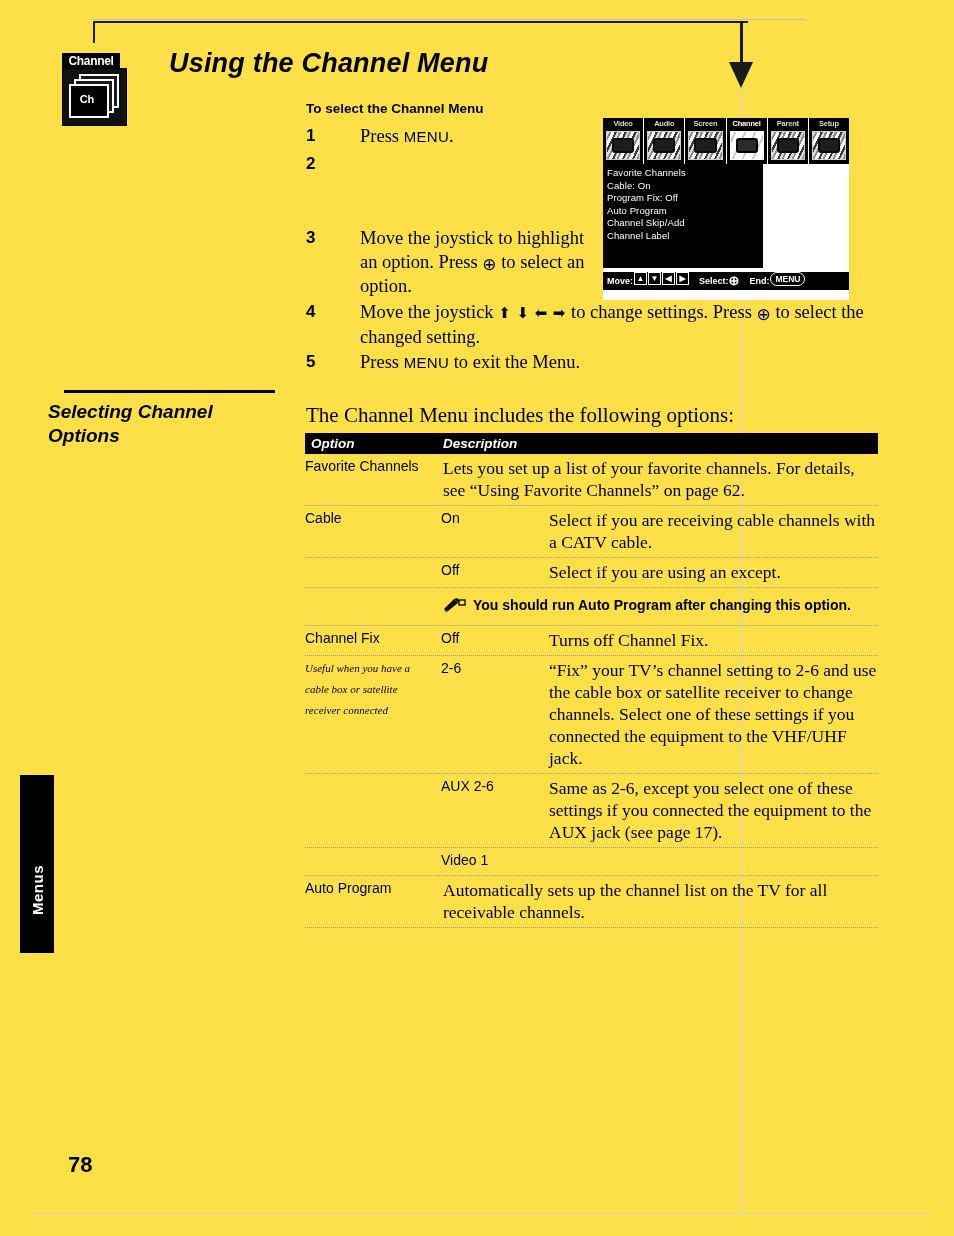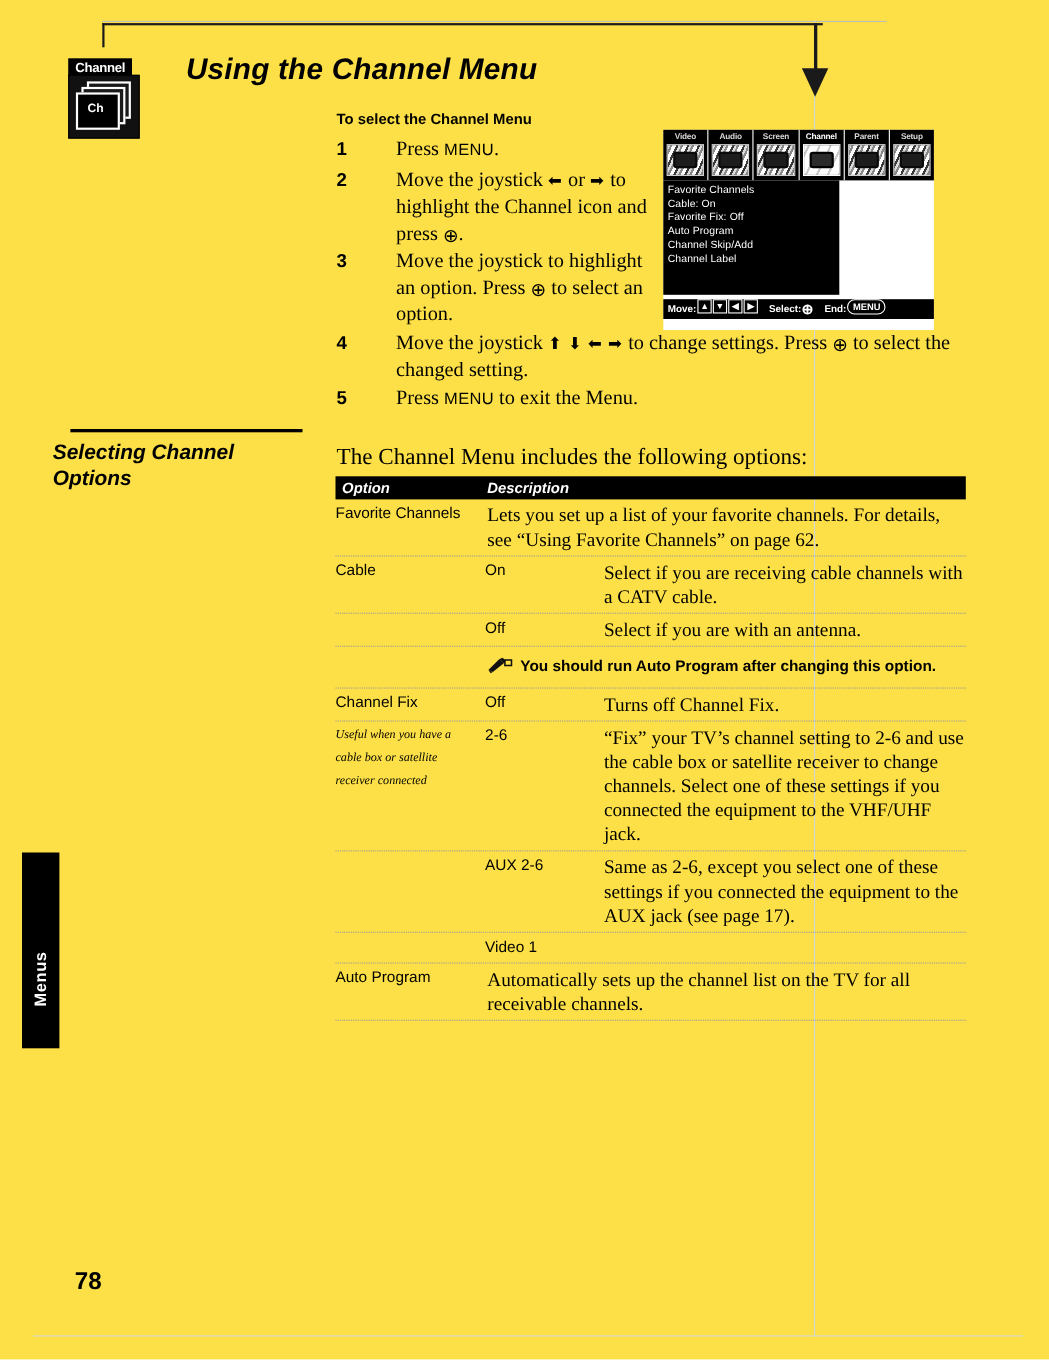--- a/index.html
+++ b/index.html
@@ -495,21 +495,20 @@
 
   <div id="proc-heading">To select the Channel Menu</div>
 
   <div class="step" id="step1">
     <span class="num">1</span>
     <span class="txt">Press <span class="kbd">MENU</span>.</span>
   </div>
 
   <div class="step" id="step2">
     <span class="num">2</span>
-    <span class="txt">Move the joystick <span class="joy">⬅</span> or <span class="joy">➡</span> to highlight the Channel icon and press <span class="selbtn">⊕</span>.</span>
   </div>
 
   <div class="step" id="step3">
     <span class="num">3</span>
     <span class="txt">Move the joystick to highlight an option. Press <span class="selbtn">⊕</span> to select an option.</span>
   </div>
 
   <div class="step" id="step4">
     <span class="num">4</span>
     <span class="txt">Move the joystick <span class="joy">⬆</span> <span class="joy">⬇</span> <span class="joy">⬅</span> <span class="joy">➡</span> to change settings. Press <span class="selbtn">⊕</span> to select the changed setting.</span>
@@ -544,21 +543,21 @@
       </div>
       <div class="tv-tab">
         <span class="tab-name">Setup</span>
         <span class="tab-glyph"></span>
       </div>
     </div>
 
     <div id="tv-list">
       <div class="tv-li">Favorite Channels</div>
       <div class="tv-li">Cable: On</div>
-      <div class="tv-li">Favorite Fix: Off</div>
+      <div class="tv-li">Program Fix: Off</div>
       <div class="tv-li">Auto Program</div>
       <div class="tv-li">Channel Skip/Add</div>
       <div class="tv-li">Channel Label</div>
     </div>
 
     <div id="tv-status">
       <span class="seg">
         <span>Move:</span>
         <span class="dpad">▲</span>
         <span class="dpad">▼</span>
@@ -597,21 +596,21 @@
 
     <div class="trow">
       <span class="c-opt">Cable</span>
       <span class="c-val">On</span>
       <div class="c-desc indent">Select if you are receiving cable channels with a CATV cable.</div>
     </div>
 
     <div class="trow">
       <span class="c-opt"></span>
       <span class="c-val">Off</span>
-      <div class="c-desc indent">Select if you are with an antenna.</div>
+      <div class="c-desc indent">Select if you are using an except.</div>
     </div>
 
     <div class="note-row">
       <div class="note-body">
         <span class="note-icon">
           <svg width="24" height="16" viewBox="0 0 24 16" aria-hidden="true">
             <path d="M1 12 L11 2 L15 6 L5 14 Z" fill="#111"></path>
             <path d="M11 2 L14 1 L17 4 L15 6 Z" fill="#111"></path>
             <rect x="16" y="3" width="6" height="5" fill="none" stroke="#111" stroke-width="1.4"></rect>
             <path d="M1 12 L3 15 L5 14 Z" fill="#111"></path>

